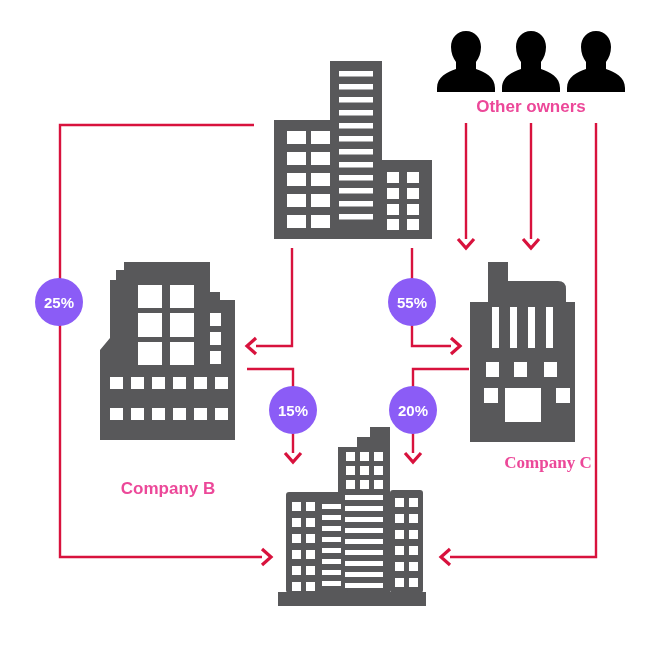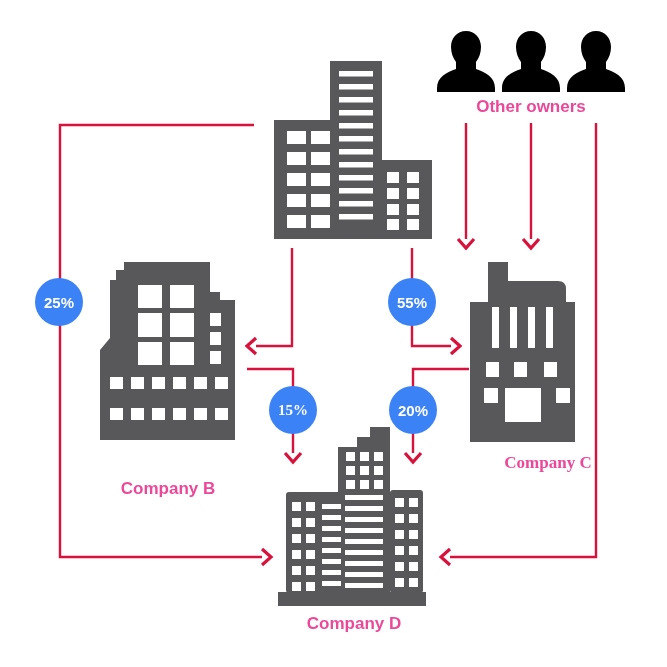--- a/index.html
+++ b/index.html
@@ -7,21 +7,21 @@
     position:relative;width:667px;height:667px;background:#ffffff;overflow:hidden;
     font-family:"Liberation Sans", sans-serif;
   }
   .layer{position:absolute;left:0;top:0;}
   .node-label{
     position:absolute;transform:translateX(-50%);
     font-weight:bold;font-size:17px;color:#ec4899;white-space:nowrap;letter-spacing:0;
   }
   .badge{
     position:absolute;width:48px;height:48px;border-radius:50%;
-    background:#3b82f6;color:#ffffff;font-weight:bold;font-size:15px;
+    background:#8b5cf6;color:#ffffff;font-weight:bold;font-size:15px;
     display:flex;align-items:center;justify-content:center;
   }
 </style>
 </head>
 <body>
 
 <div class="canvas">
 
   <svg class="layer" width="667" height="667" viewBox="0 0 667 667">
 
@@ -210,21 +210,20 @@
 
     <g fill="#000000">
       <path transform="translate(437,31)" d="M29,0c9,0 15,7 15,16c0,6 -2,11 -5,15l0,7c9,3 19,8 19,19l0,4l-58,0l0,-4c0,-11 10,-16 19,-19l0,-7c-3,-4 -5,-9 -5,-15c0,-9 6,-16 15,-16z"></path>
       <path transform="translate(502,31)" d="M29,0c9,0 15,7 15,16c0,6 -2,11 -5,15l0,7c9,3 19,8 19,19l0,4l-58,0l0,-4c0,-11 10,-16 19,-19l0,-7c-3,-4 -5,-9 -5,-15c0,-9 6,-16 15,-16z"></path>
       <path transform="translate(567,31)" d="M29,0c9,0 15,7 15,16c0,6 -2,11 -5,15l0,7c9,3 19,8 19,19l0,4l-58,0l0,-4c0,-11 10,-16 19,-19l0,-7c-3,-4 -5,-9 -5,-15c0,-9 6,-16 15,-16z"></path>
     </g>
   </svg>
 
   <div class="badge" style="left:35px;top:278px;">25%</div>
   <div class="badge" style="left:388px;top:278px;">55%</div>
-  <div class="badge" style="left:269px;top:386px;font-family:Liberation Serif, serif;">15%</div>
+  <div class="badge" style="left:269px;top:386px;">15%</div>
   <div class="badge" style="left:389px;top:386px;text-align:center;">20%</div>
 
   <div class="node-label" style="left:168px;top:456px;margin-top:23px;">Company B</div>
   <div class="node-label" style="left:548px;top:453px;font-family:Liberation Serif, serif;">Company C</div>
-  <div class="node-label" style="left:354px;top:614px;">Company D</div>
   <div class="node-label" style="left:531px;top:97px;">Other owners</div>
 
 </div>
 
 </body></html>

